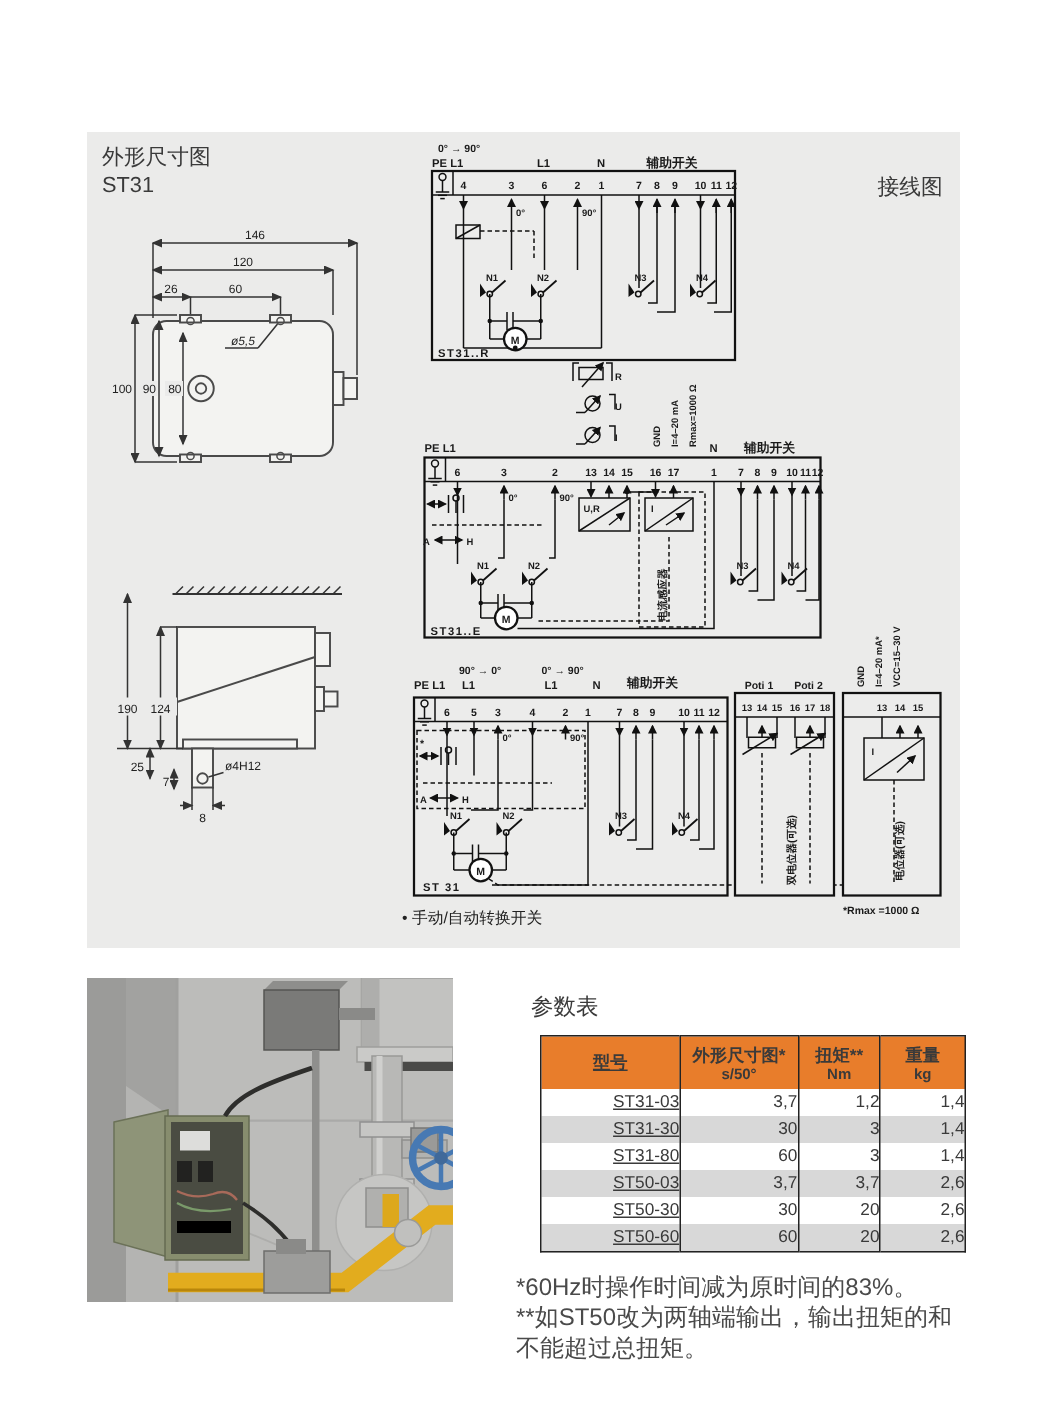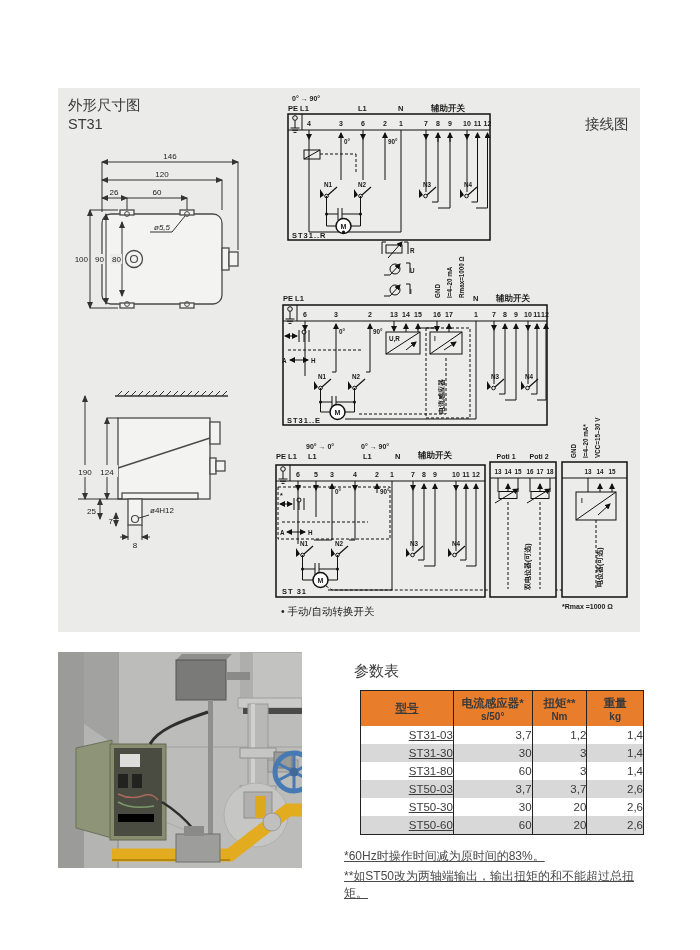--- a/index.html
+++ b/index.html
@@ -2,33 +2,33 @@
 <html><head>
 <meta charset="utf-8">
 <style>
   html,body{margin:0;padding:0;background:#fff;}
   .page{position:relative;width:644px;height:950px;background:#ffffff;overflow:hidden;
         font-family:"Liberation Sans","DejaVu Sans",sans-serif;color:#2e2e2e;}
   .panel{position:absolute;left:58px;top:88px;width:582px;height:544px;background:#ebebea;}
   .sec-title{position:absolute;left:68px;top:96px;font-size:14.5px;line-height:19px;color:#3a3a3a;}
   .wiring-title{position:absolute;left:585px;top:99px;font-size:14.5px;color:#3a3a3a;margin-top:16px;}
   .abs{position:absolute;}
-  .sw-note{position:absolute;left:281px;top:605px;font-size:10.5px;color:#222;}
+  .sw-note{position:absolute;left:268px;top:605px;font-size:10.5px;color:#222;}
   .tbl-title{position:absolute;left:354px;top:662px;font-size:15px;color:#3a3a3a;}
   table.params{position:absolute;left:360px;top:690px;border-collapse:collapse;border:1.2px solid #222;
                font-size:11.5px;color:#3a3a3a;table-layout:fixed;}
   table.params col.c1{width:96px}table.params col.c2{width:82px}
   table.params col.c3{width:56px}table.params col.c4{width:58px}
   table.params th{background:#E87D2B;height:35px;font-weight:bold;border-left:1px solid #222;
                   vertical-align:middle;padding:0;}
   table.params th:first-child,table.params td:first-child{border-left:none;text-decoration:underline;}
   table.params td{height:18px;text-align:right;border-left:1px solid #222;padding:0;}
   table.params tr.alt td{background:#d8d8d8;padding-left:24px;}
   .h2line{font-size:10px;font-weight:bold;}
-  .fnote{position:absolute;left:344px;font-size:12px;color:#4a4a4a;text-decoration:underline;}
+  .fnote{position:absolute;left:344px;font-size:16px;color:#4a4a4a;}
   svg text{font-family:"Liberation Sans","DejaVu Sans",sans-serif;fill:#1a1a1a;}
   .t6{font-size:6.3px;font-weight:bold}
   .t7{font-size:7px;font-weight:bold}
   .t8{font-size:7.5px;font-weight:bold}
   .cn{font-size:8.5px;font-weight:bold}
   .dt{font-size:8px;fill:#222}
   .w{stroke:#111;stroke-width:1;fill:none}
   .wd{stroke:#111;stroke-width:1;fill:none;stroke-dasharray:3 2}
   .bx{fill:#ececeb;stroke:#111;stroke-width:1.5}
   .dl{stroke:#333;stroke-width:1;fill:none}
@@ -599,21 +599,21 @@
         <col class="c3">
         <col class="c4">
       </colgroup>
     <thead>
       <tr>
         <th>
           <div>型号</div>
           <div class="h2line"></div>
           </th>
         <th>
-          <div>电流感应器*</div>
+          <div>外形尺寸图*</div>
           <div class="h2line">s/50°</div>
           </th>
         <th>
           <div>扭矩**</div>
           <div class="h2line">Nm</div>
           </th>
         <th>
           <div>重量</div>
           <div class="h2line">kg</div>
           </th>

